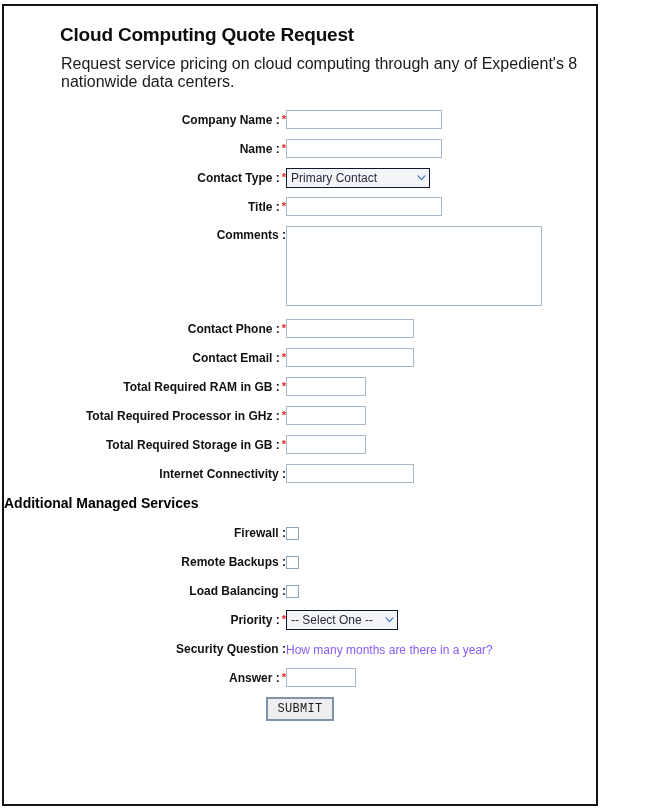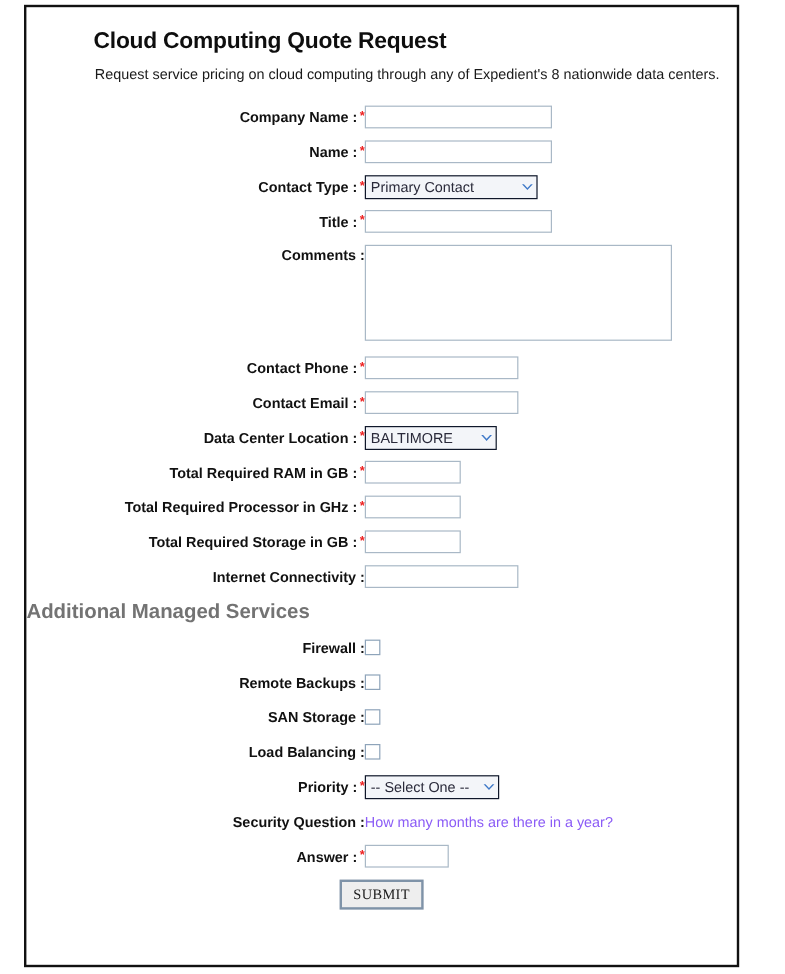--- a/index.html
+++ b/index.html
@@ -8,21 +8,21 @@
   }
   body {
     width: 654px;
     height: 812px;
     background: #ffffff;
     font-family: "Liberation Sans", sans-serif;
     overflow: hidden;
   }
   .page-frame {
     position: absolute;
-    left: 20px;
+    left: 2px;
     top: 4px;
     width: 596px;
     height: 802px;
     border: 2px solid #111111;
     box-sizing: border-box;
     background: #ffffff;
   }
   .content {
     position: absolute;
     left: 0;
@@ -33,21 +33,21 @@
   }
   .page-title {
     margin: 8px 0 0 56px;
     font-size: 19px;
     font-weight: bold;
     color: #0e0e0e;
     letter-spacing: -0.2px;
   }
   .page-subtitle {
     margin: 9px 0 0 57px;
-    font-size: 12px;
+    font-size: 16px;
     color: #1a1a1a;
   }
   table.form-table {
     margin-top: 14px;
     border-collapse: collapse;
     width: 100%;
   }
   table.form-table td {
     padding: 0;
     vertical-align: middle;
@@ -143,42 +143,42 @@
     width: 13px;
     height: 13px;
     border: 1px solid #8ea4ba;
     background: #ffffff;
     display: inline-block;
     box-sizing: border-box;
     vertical-align: middle;
     cursor: pointer;
   }
   td.section-head {
-    font-size: 17px;
+    font-size: 14px;
     font-weight: bold;
-    color: #737373;
+    color: #000000;
     text-align: left;
     padding-left: 18px;
     height: 30px;
     white-space: nowrap;
   }
   .security-answer-text {
     font-size: 12px;
     color: #8b5cf6;
     white-space: nowrap;
   }
   .submit-row td {
     text-align: center;
     padding-top: 11px;
     height: 34px;
   }
   button.submit-btn {
     border: 2px solid #7f93a8;
     background: #eeeeee;
-    font-family: Liberation Serif, serif;
+    font-family: Liberation Mono, monospace;
     font-size: 12px;
     color: #1a1a1a;
     padding: 3px 9px;
     cursor: pointer;
     letter-spacing: 0.3px;
   }
 </style>
 </head>
 <body>
 
@@ -254,35 +254,20 @@
 
         <tr>
           <td class="label-cell">
             <span>Contact Email :</span><span class="req">*</span>
           </td>
           <td class="field-cell">
             <input class="txt w-mid" type="text" value="" style="">
           </td>
         </tr>
 
-        <tr>
-          <td class="label-cell">
-            <span>Data Center Location :</span><span class="req">*</span>
-          </td>
-          <td class="field-cell">
-            <div class="select-box sel-location">
-              <span class="sel-text">BALTIMORE</span>
-              <span class="select-arrow">
-                <svg width="11" height="8" viewBox="0 0 11 8">
-                    <path d="M1 1.6 L5.5 6.4 L10 1.6 L8.4 1.6 L5.5 4.7 L2.6 1.6 Z" fill="#3f79c8"></path>
-                  </svg>
-              </span>
-            </div>
-          </td>
-        </tr>
 
         <tr>
           <td class="label-cell">
             <span>Total Required RAM in GB :</span><span class="req">*</span>
           </td>
           <td class="field-cell">
             <input class="txt w-small" type="text" value="" style="">
           </td>
         </tr>
 
@@ -325,26 +310,20 @@
           </td>
         </tr>
 
         <tr>
           <td class="label-cell">Remote Backups :</td>
           <td class="field-cell">
             <span class="chk"></span>
           </td>
         </tr>
 
-        <tr>
-          <td class="label-cell">SAN Storage :</td>
-          <td class="field-cell">
-            <span class="chk"></span>
-          </td>
-        </tr>
 
         <tr>
           <td class="label-cell">Load Balancing :</td>
           <td class="field-cell">
             <span class="chk"></span>
           </td>
         </tr>
 
         <tr>
           <td class="label-cell">

